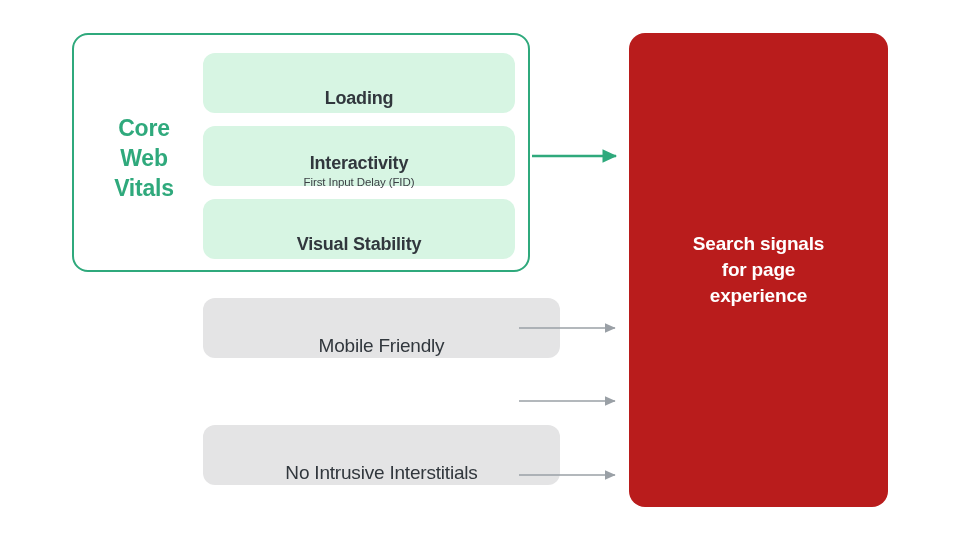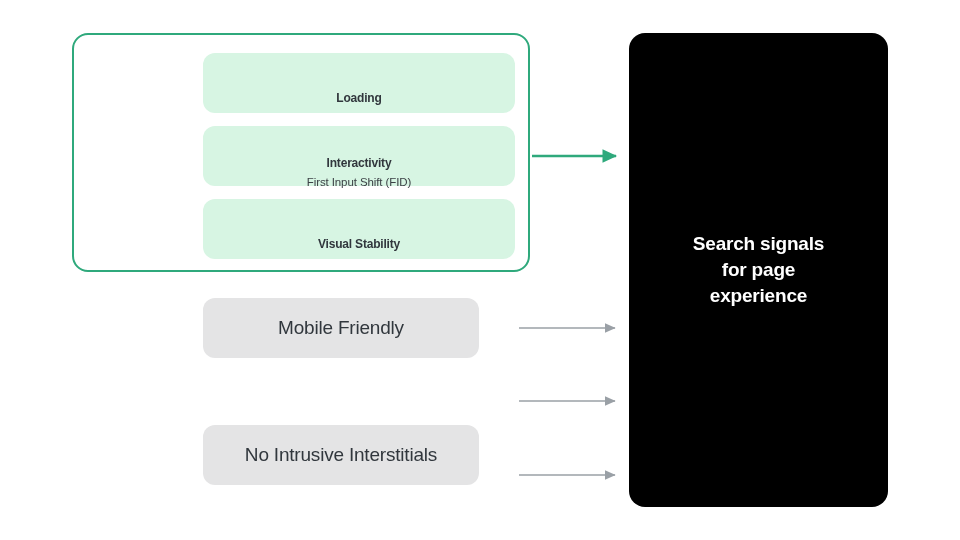--- a/index.html
+++ b/index.html
@@ -61,45 +61,45 @@
     flex-direction: column;
     align-items: center;
     justify-content: center;
   }
   .metric-card.c1 { top: 53px; }
   .metric-card.c2 { top: 126px; }
   .metric-card.c3 { top: 199px; gap: 29px; }
 
   .metric-title {
     color: #31373D;
-    font-size: 12px;
+    font-size: 18px;
     font-weight: bold;
     line-height: 22px;
     letter-spacing: -0.2px;
     margin-top: 30px;
   }
   .metric-sub {
     color: #3C4146;
     font-size: 11.5px;
     font-weight: normal;
     line-height: 15px;
     margin-top: 1px;
     letter-spacing: -0.1px;
   }
 
   
   .signal-card {
     position: absolute;
     left: 203px;
-    width: 276px;
+    width: 357px;
     height: 60px;
     background: #E4E4E5;
     border-radius: 12px;
     display: flex;
-    align-items: center;
+    align-items: flex-end;
     justify-content: center;
   }
   .signal-card.s1 { top: 298px; }
   .signal-card.s2 { top: 371px; }
   .signal-card.s3 { top: 425px; }
 
   .signal-label {
     color: #31373D;
     font-size: 19px;
     font-weight: normal;
@@ -107,21 +107,21 @@
     letter-spacing: -0.2px;
   }
 
   
   .dest-box {
     position: absolute;
     left: 629px;
     top: 33px;
     width: 259px;
     height: 474px;
-    background: #000000;
+    background: #b91c1c;
     border-radius: 16px;
     display: flex;
     align-items: center;
     justify-content: center;
   }
   .dest-text {
     color: #ffffff;
     font-size: 19px;
     font-weight: bold;
     line-height: 26px;
@@ -140,28 +140,31 @@
     pointer-events: none;
   }
 </style>
 </head>
 <body>
 
 <div id="canvas">
 
   <div class="cwv-container"></div>
 
+  <div class="cwv-label" style="white-space: pre-line;">Core
+Web
+Vitals</div>
 
   <div class="metric-card c1">
     <div class="metric-title">Loading</div>
   </div>
 
   <div class="metric-card c2">
     <div class="metric-title">Interactivity</div>
-    <div class="metric-sub">First Input Shift (FID)</div>
+    <div class="metric-sub">First Input Delay (FID)</div>
   </div>
 
   <div class="metric-card c3">
     <div class="metric-title">Visual Stability</div>
   </div>
 
   <div class="signal-card s1">
     <div class="signal-label">Mobile Friendly</div>
   </div>
 

